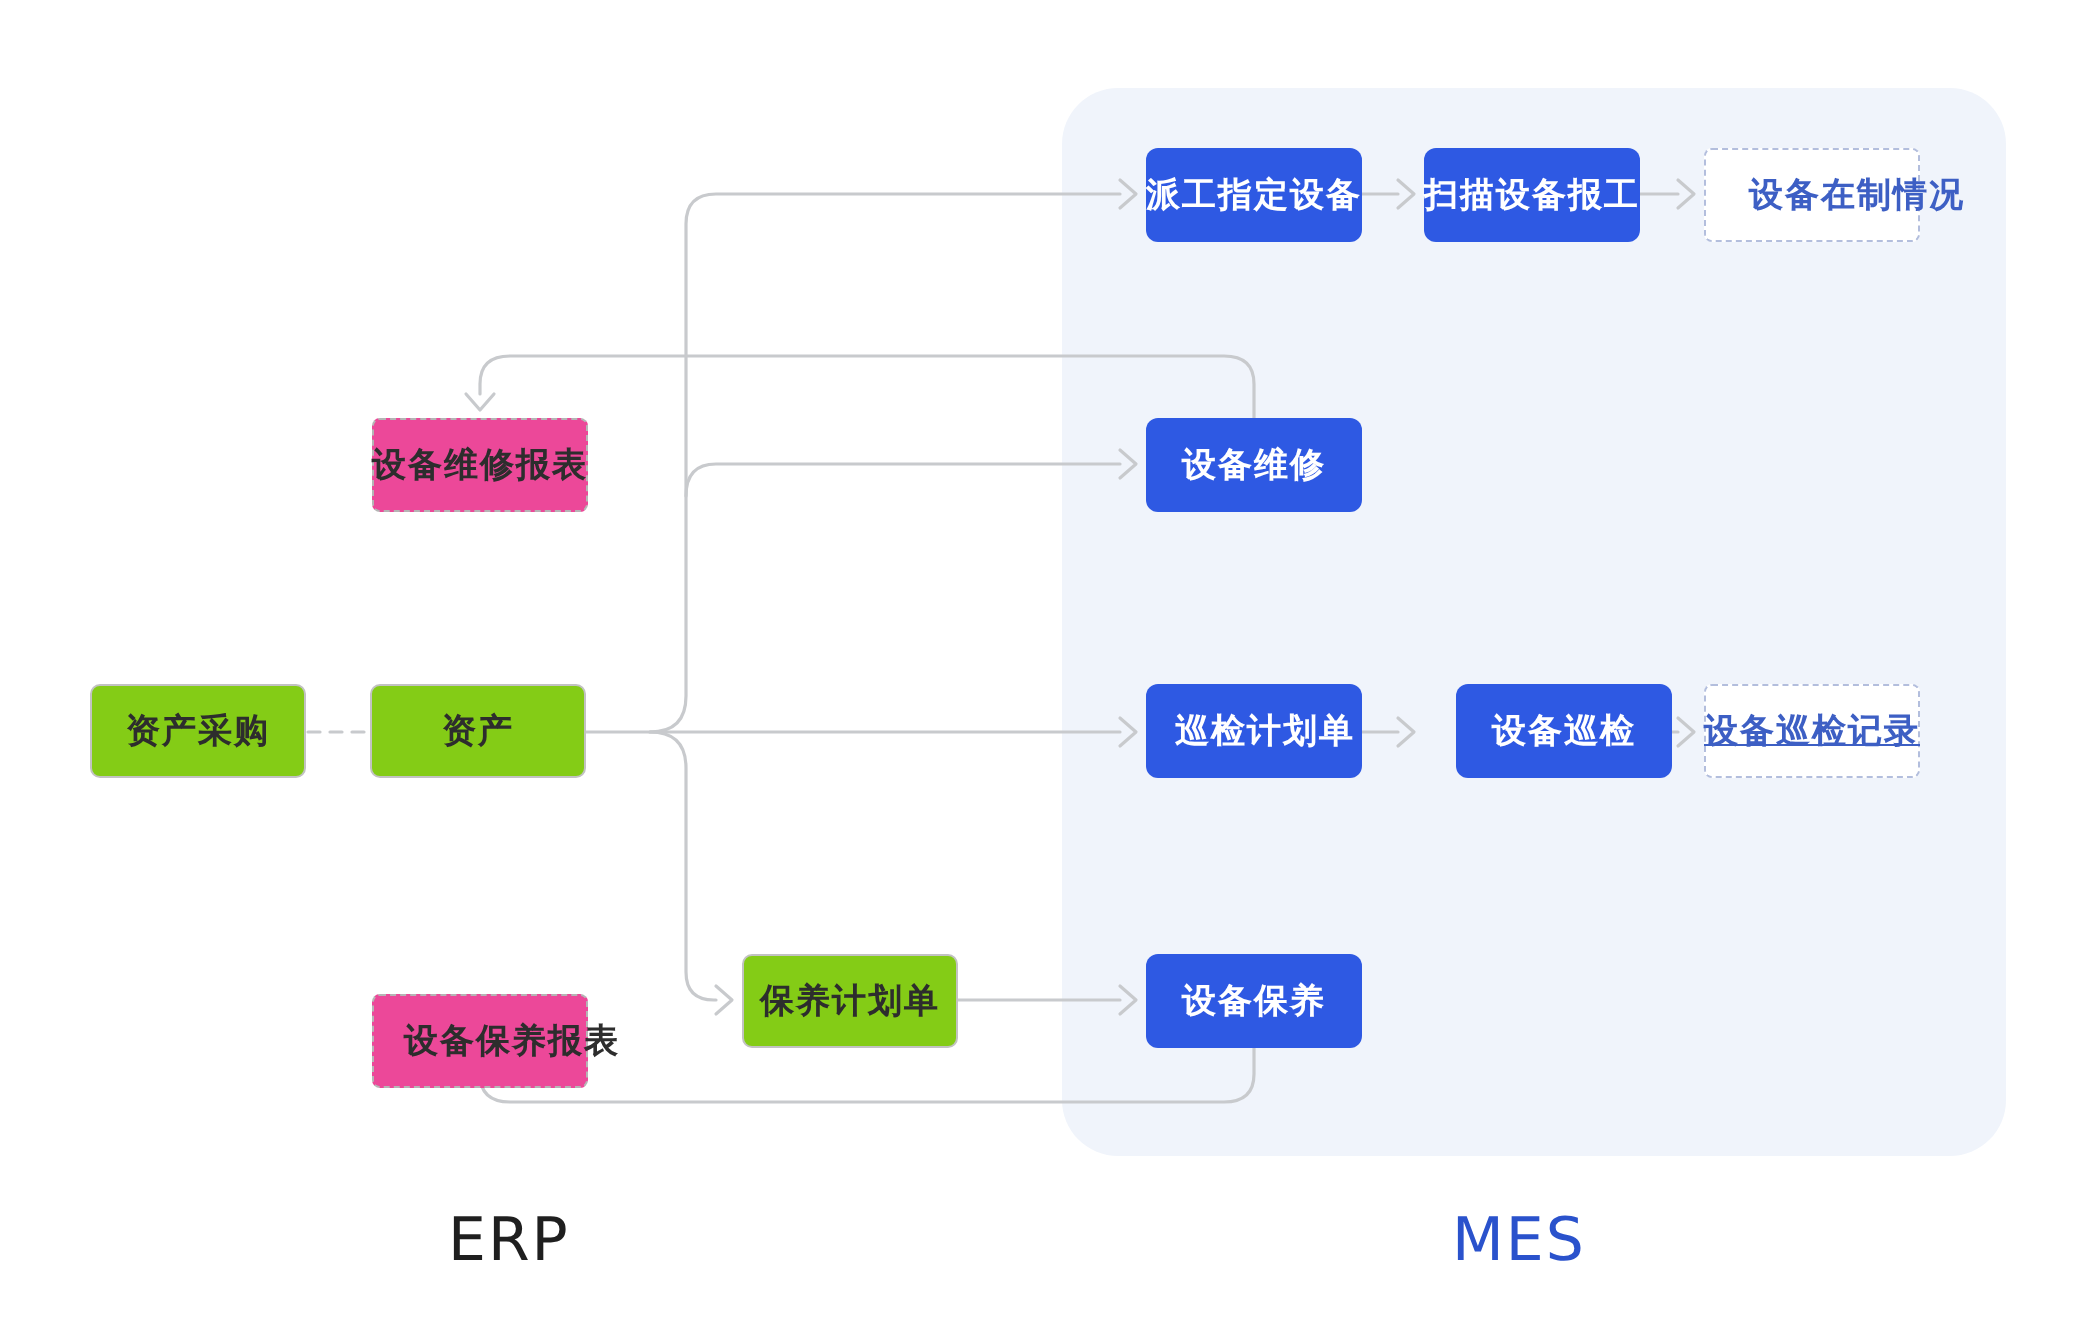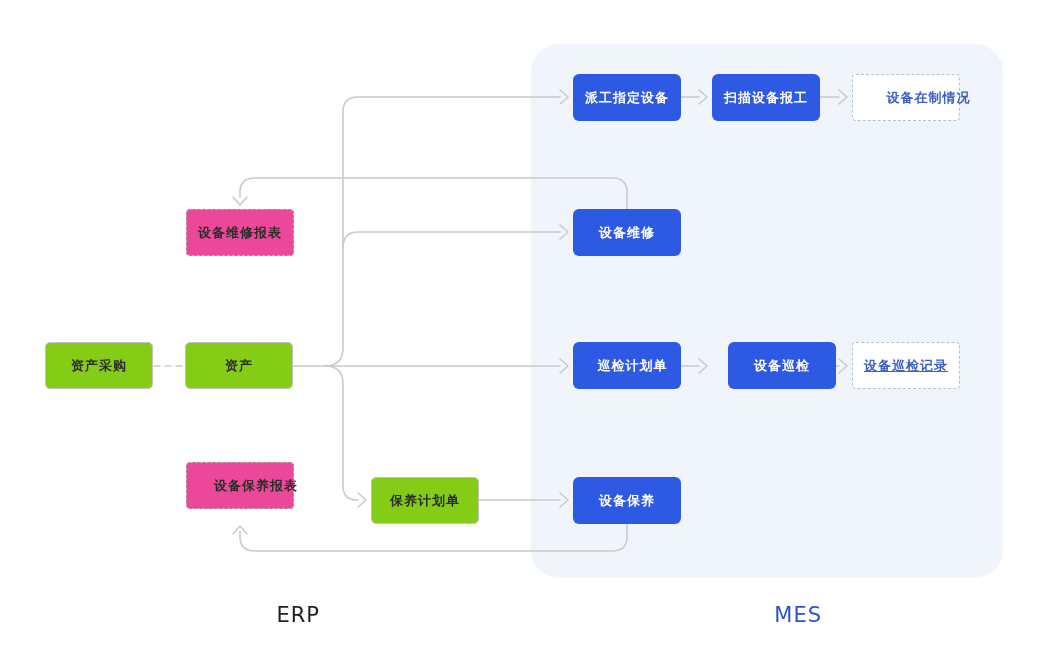--- a/index.html
+++ b/index.html
@@ -10,30 +10,30 @@
   .mes-panel{
     position:absolute;left:531px;top:44px;width:472px;height:534px;
     background:#f0f4fb;border-radius:28px;
   }
   svg.connectors{position:absolute;left:0;top:0;}
   path.conn{fill:none;stroke:#c8cacd;stroke-width:1.6;stroke-linecap:round;stroke-linejoin:round;}
   path.conn.dashed{stroke-dasharray:6 5;}
   .node{
     position:absolute;width:108px;height:47px;box-sizing:border-box;
     display:flex;align-items:center;justify-content:center;
-    font-size:13px;font-weight:600;letter-spacing:1px;white-space:nowrap;
+    font-size:17px;font-weight:600;letter-spacing:1px;white-space:nowrap;
     border-radius:5px;
   }
   .node.gray{background:#84cc16;border:1px solid #c2c2c2;color:#2d2d2d;}
   .node.blue{background:#2e59e3;color:#ffffff;border:none;border-radius:6px;}
   .node.dashed-gray{background:#ec4899;border:1px dashed #b5b5b5;color:#2d2d2d;border-radius:4px;}
   .node.dashed-blue{background:#ffffff;border:1px dashed #b3bedd;color:#3d5fc4;border-radius:4px;}
   .legend{
-    position:absolute;top:603px;width:96px;text-align:right;
-    font-size:21px;font-weight:500;letter-spacing:1px;
+    position:absolute;top:603px;width:96px;text-align:left;
+    font-size:30px;font-weight:500;letter-spacing:1px;
   }
   .legend.erp{left:224px;color:#1f1f1f;}
   .legend.mes{left:726px;color:#2a52cc;}
 </style>
 </head>
 <body>
 
 <div class="canvas">
 
   <div class="mes-panel"></div>
@@ -87,21 +87,21 @@
       <path class="conn" d="M233 534 L240 526 L247 534"></path>
     </g>
   </svg>
 
   <div class="node gray" style="left:45px;top:342px;">资产采购</div>
 
   <div class="node gray" style="left:185px;top:342px;">资产</div>
 
   <div class="node dashed-gray" style="left:186px;top:209px;">设备维修报表</div>
 
-  <div class="node dashed-gray" style="left:186px;top:462px;padding-left:32px;">设备保养报表</div>
+  <div class="node dashed-gray" style="left:186px;top:497px;padding-left:32px;">设备保养报表</div>
 
   <div class="node gray" style="left:371px;top:477px;">保养计划单</div>
 
   <div class="node blue" style="left:573px;top:74px;">派工指定设备</div>
 
   <div class="node blue" style="left:712px;top:74px;">扫描设备报工</div>
 
   <div class="node dashed-blue" style="left:852px;top:74px;padding-left:45px;">设备在制情况</div>
 
   <div class="node blue" style="left:573px;top:209px;">设备维修</div>

